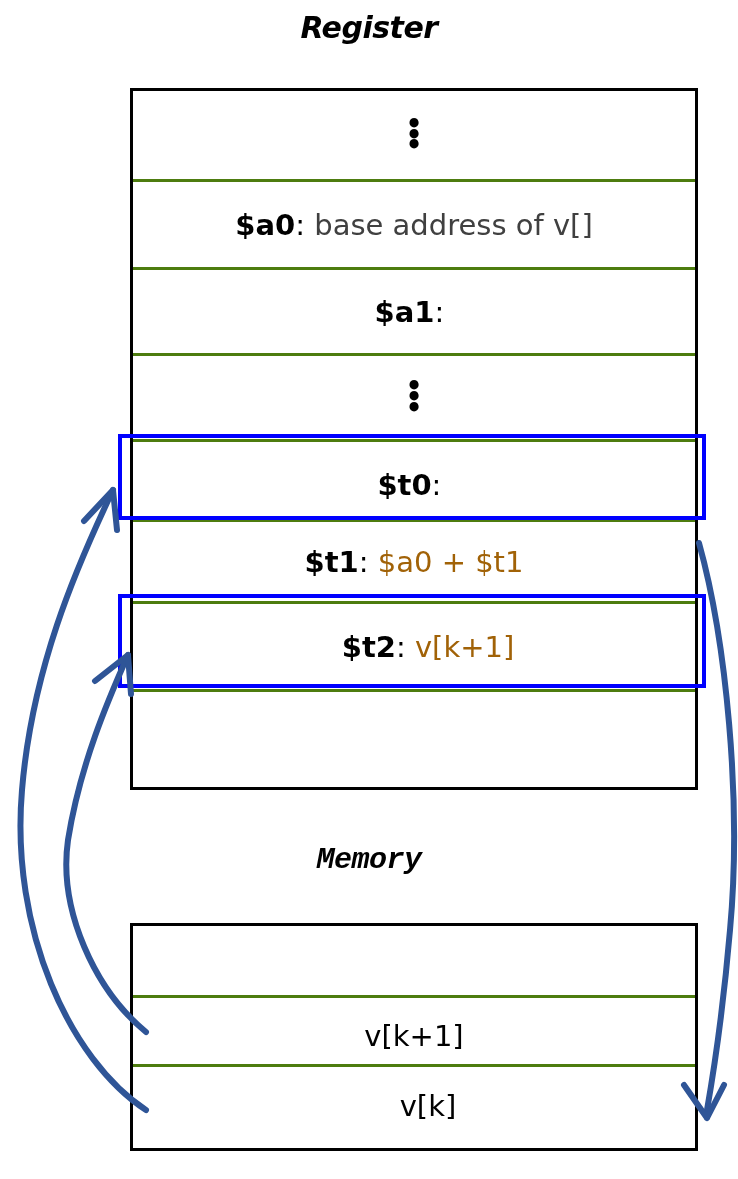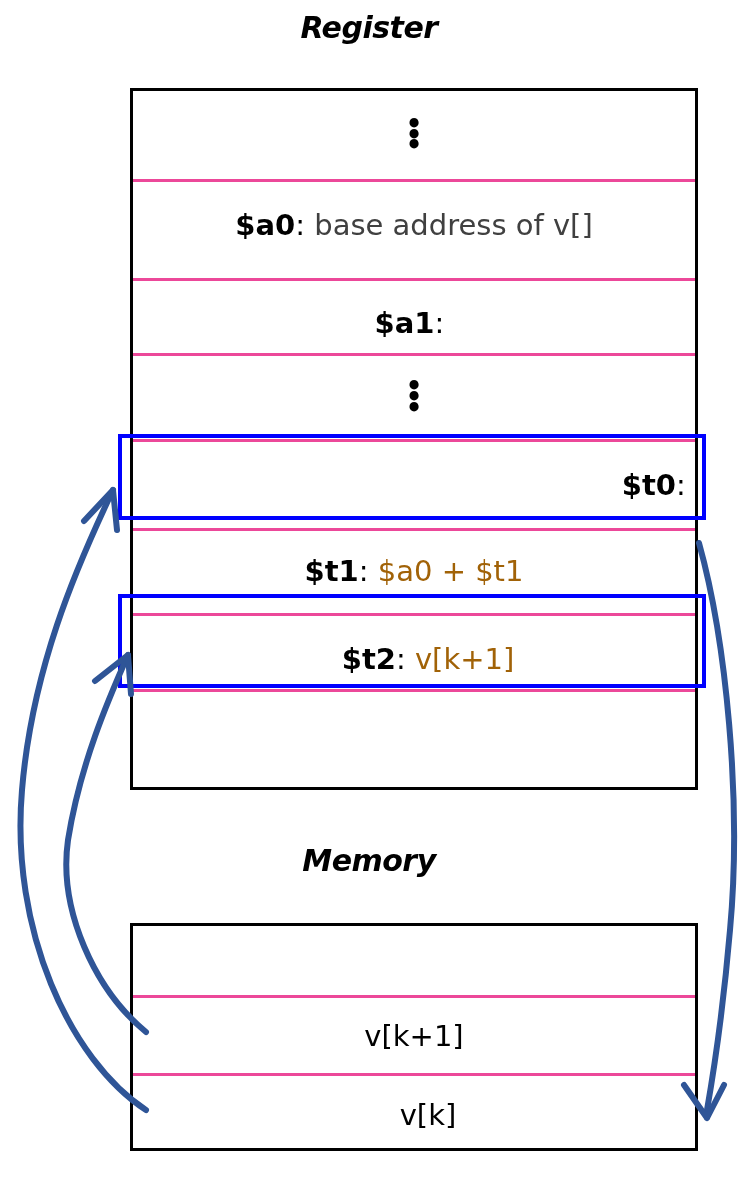--- a/index.html
+++ b/index.html
@@ -48,21 +48,21 @@
     box-sizing: border-box;
     display: flex;
     align-items: center;
     justify-content: center;
     font-family: "DejaVu Sans", sans-serif;
     font-size: 29px;
     color: #000000;
     white-space: nowrap;
   }
   .row.divided {
-    border-top: 3px solid #ec4899;
+    border-top: 3px solid #4d7c0f;
   }
 
   .reg-name {
     font-weight: bold;
     color: #000000;
   }
   .reg-colon {
     color: #000000;
     font-weight: normal;
   }
@@ -110,65 +110,65 @@
         <span>•</span>
         <span>•</span>
         <span>•</span>
       </div>
     </div>
 
     <div class="row divided" style="top:88px; height:88px;">
       <span class="reg-name">$a0</span><span class="reg-colon">:</span>&nbsp;<span class="val-red">base address of v[]</span>
     </div>
 
-    <div class="row divided" style="top:187px; height:86px;">
+    <div class="row divided" style="top:176px; height:86px;">
       <span class="reg-name">$a1</span><span class="reg-colon">:</span>&nbsp;
     </div>
 
     <div class="row divided" style="top:262px; height:86px;">
       <div class="ellipsis">
         <span>•</span>
         <span>•</span>
         <span>•</span>
       </div>
     </div>
 
-    <div class="row divided" style="top:348px; height:88px;justify-content:flex-end;">
+    <div class="row divided" style="top:348px; height:88px;">
       <span class="reg-name">$t0</span><span class="reg-colon">:</span>&nbsp;
     </div>
 
-    <div class="row divided" style="top:437px; height:82px;">
+    <div class="row divided" style="top:428px; height:82px;">
       <span class="reg-name">$t1</span><span class="reg-colon">:</span>&nbsp;<span class="val-black">$a0 + $t1</span>
     </div>
 
-    <div class="row divided" style="top:522px; height:88px;padding-left:28px;">
+    <div class="row divided" style="top:510px; height:88px;padding-left:28px;">
       <span class="reg-name">$t2</span><span class="reg-colon">:</span>&nbsp;<span class="val-black">v[k+1]</span>
     </div>
 
     <div class="row divided" style="top:598px; height:104px;">
       <span></span>
     </div>
   </div>
 
   <div class="hl" style="left:118px; top:434px; width:588px; height:86px;"></div>
   <div class="hl" style="left:118px; top:594px; width:588px; height:94px;"></div>
 
-  <div class="section-title" style="top:843px; left:0;">Memory</div>
+  <div class="section-title" style="top:843px; left:0;font-family:Liberation Mono, monospace;">Memory</div>
 
   <div class="tbl" id="memory-table" style="left:130px; top:923px; width:568px; height:228px;">
 
     <div class="row" style="top:0px; height:69px;">
       <span></span>
     </div>
 
     <div class="row divided" style="top:69px; height:78px;">
       <span>v[k+1]</span>
     </div>
 
-    <div class="row divided" style="top:147px; height:81px;padding-left:28px;">
+    <div class="row divided" style="top:138px; height:81px;padding-left:28px;">
       <span>v[k]</span>
     </div>
   </div>
 
   <svg class="arrows" viewBox="0 0 738 1179">
 
     <g>
       <path d="M 146,1110 C 70,1060 10,930 22,790 C 32,670 75,570 113,490" fill="none" stroke="#2F5597" stroke-width="6" stroke-linecap="round"></path>
       <path d="M 113,490 L 84,521 M 113,490 L 117,530" fill="none" stroke="#2F5597" stroke-width="6" stroke-linecap="round"></path>
     </g>

